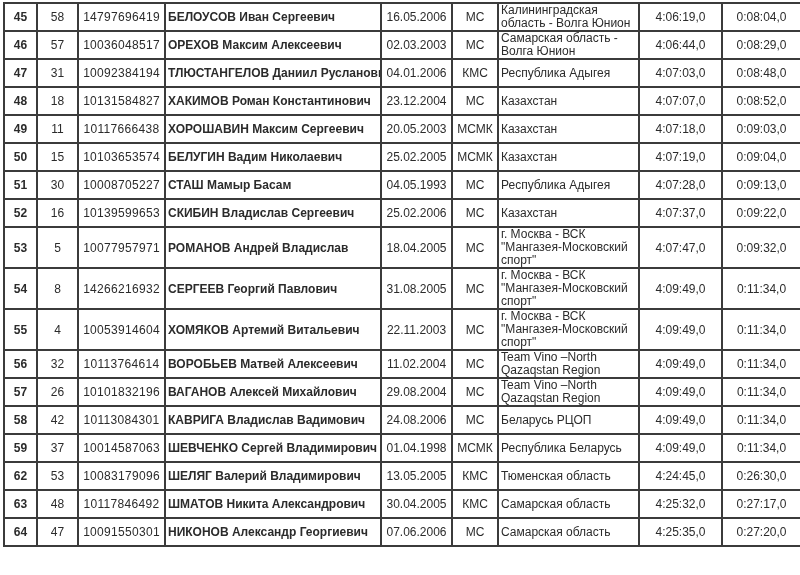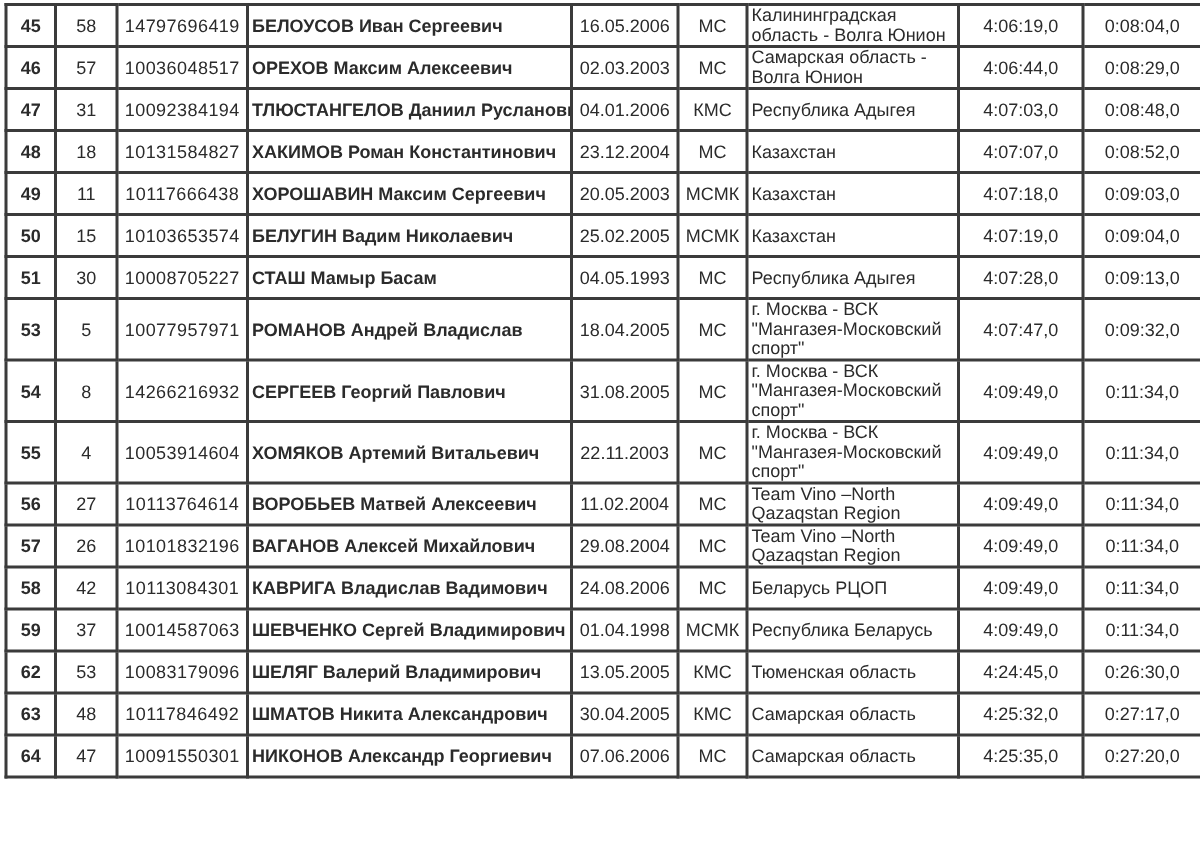--- a/index.html
+++ b/index.html
@@ -148,20 +148,31 @@
           <td class="c-bib">30</td>
           <td class="c-uci_id">10008705227</td>
           <td class="c-name">СТАШ Мамыр Басам</td>
           <td class="c-birth_date">04.05.1993</td>
           <td class="c-rank">МС</td>
           <td class="c-team">Республика Адыгея</td>
           <td class="c-time">4:07:28,0</td>
           <td class="c-gap">0:09:13,0</td>
         </tr>
         <tr>
+          <td class="c-place">52</td>
+          <td class="c-bib">16</td>
+          <td class="c-uci_id">10139599653</td>
+          <td class="c-name">СКИБИН Владислав Сергеевич</td>
+          <td class="c-birth_date">25.02.2006</td>
+          <td class="c-rank">МС</td>
+          <td class="c-team">Казахстан</td>
+          <td class="c-time">4:07:37,0</td>
+          <td class="c-gap">0:09:22,0</td>
+        </tr>
+        <tr>
           <td class="c-place">53</td>
           <td class="c-bib">5</td>
           <td class="c-uci_id">10077957971</td>
           <td class="c-name">РОМАНОВ Андрей Владислав</td>
           <td class="c-birth_date">18.04.2005</td>
           <td class="c-rank">МС</td>
           <td class="c-team">г. Москва - ВСК "Мангазея-Московский спорт"</td>
           <td class="c-time">4:07:47,0</td>
           <td class="c-gap">0:09:32,0</td>
         </tr>
@@ -182,21 +193,21 @@
           <td class="c-uci_id">10053914604</td>
           <td class="c-name">ХОМЯКОВ Артемий Витальевич</td>
           <td class="c-birth_date">22.11.2003</td>
           <td class="c-rank">МС</td>
           <td class="c-team">г. Москва - ВСК "Мангазея-Московский спорт"</td>
           <td class="c-time">4:09:49,0</td>
           <td class="c-gap">0:11:34,0</td>
         </tr>
         <tr>
           <td class="c-place">56</td>
-          <td class="c-bib">27</td>
+          <td class="c-bib">32</td>
           <td class="c-uci_id">10113764614</td>
           <td class="c-name">ВОРОБЬЕВ Матвей Алексеевич</td>
           <td class="c-birth_date">11.02.2004</td>
           <td class="c-rank">МС</td>
           <td class="c-team">Team Vino –North Qazaqstan Region</td>
           <td class="c-time">4:09:49,0</td>
           <td class="c-gap">0:11:34,0</td>
         </tr>
         <tr>
           <td class="c-place">57</td>

